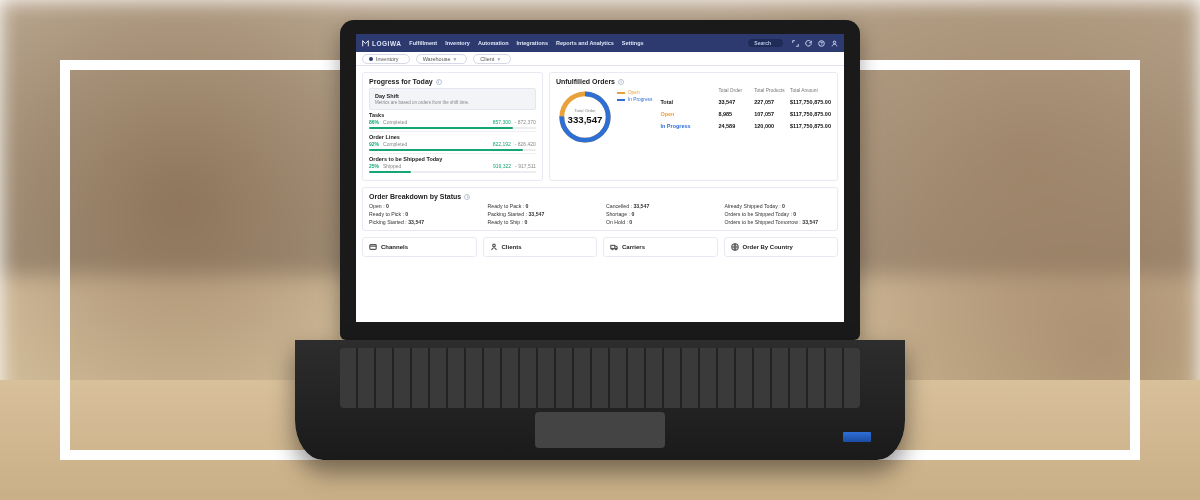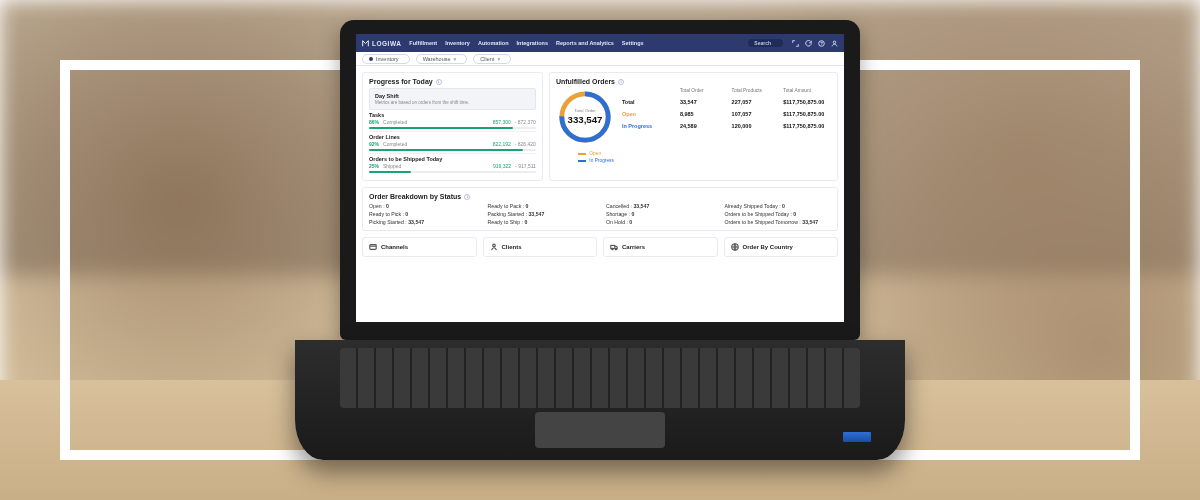--- a/index.html
+++ b/index.html
@@ -77,21 +77,21 @@
   .shift-box div { font-size:4.5px; color:#888; margin-top:1px;}
   .metric { padding:2px 0; border-bottom:1px solid #eef0f6;}
   .metric:last-child{border:none;}
   .metric .name{ font-size:5.5px; font-weight:700;}
   .metric .row{ display:flex; align-items:center; gap:4px; font-size:5px; margin-top:1px;}
   .pct{font-weight:700;}
   .g{color:#17a673;} .gray{color:#888;}
   .bar{height:2px;background:#ecedf3;border-radius:1px;position:relative;margin-top:2px;}
   .bar i{position:absolute;left:0;top:0;bottom:0;background:#17a673;border-radius:1px;}
   .unf { display:flex; gap:8px; }
-  .ring-wrap{display:flex;flex-direction:column;align-items:flex-end;gap:3px;}
+  .ring-wrap{display:flex;align-items:flex-start;gap:3px;}
   .ring{ width:58px;height:58px;}
   .legend{font-size:4.8px;display:flex;flex-direction:column;gap:2px;margin-top:2px;}
   .legend span{display:flex;align-items:center;gap:3px;}
   .sw{width:8px;height:0;border-top:2px solid;}
   .stats{flex:1;display:grid;grid-template-columns:54px repeat(3,1fr);row-gap:6px;column-gap:4px;align-content:start;}
   .stats .rh{font-size:5.5px;font-weight:700;}
   .stats .ch{font-size:4.8px;color:#777;}
   .stats .cv{font-size:5.5px;font-weight:700;color:#111;}
   .open{color:#e9a23b;} .prog{color:#2e6fd6;}
   .breakdown{margin:0 6px 6px 6px;}

